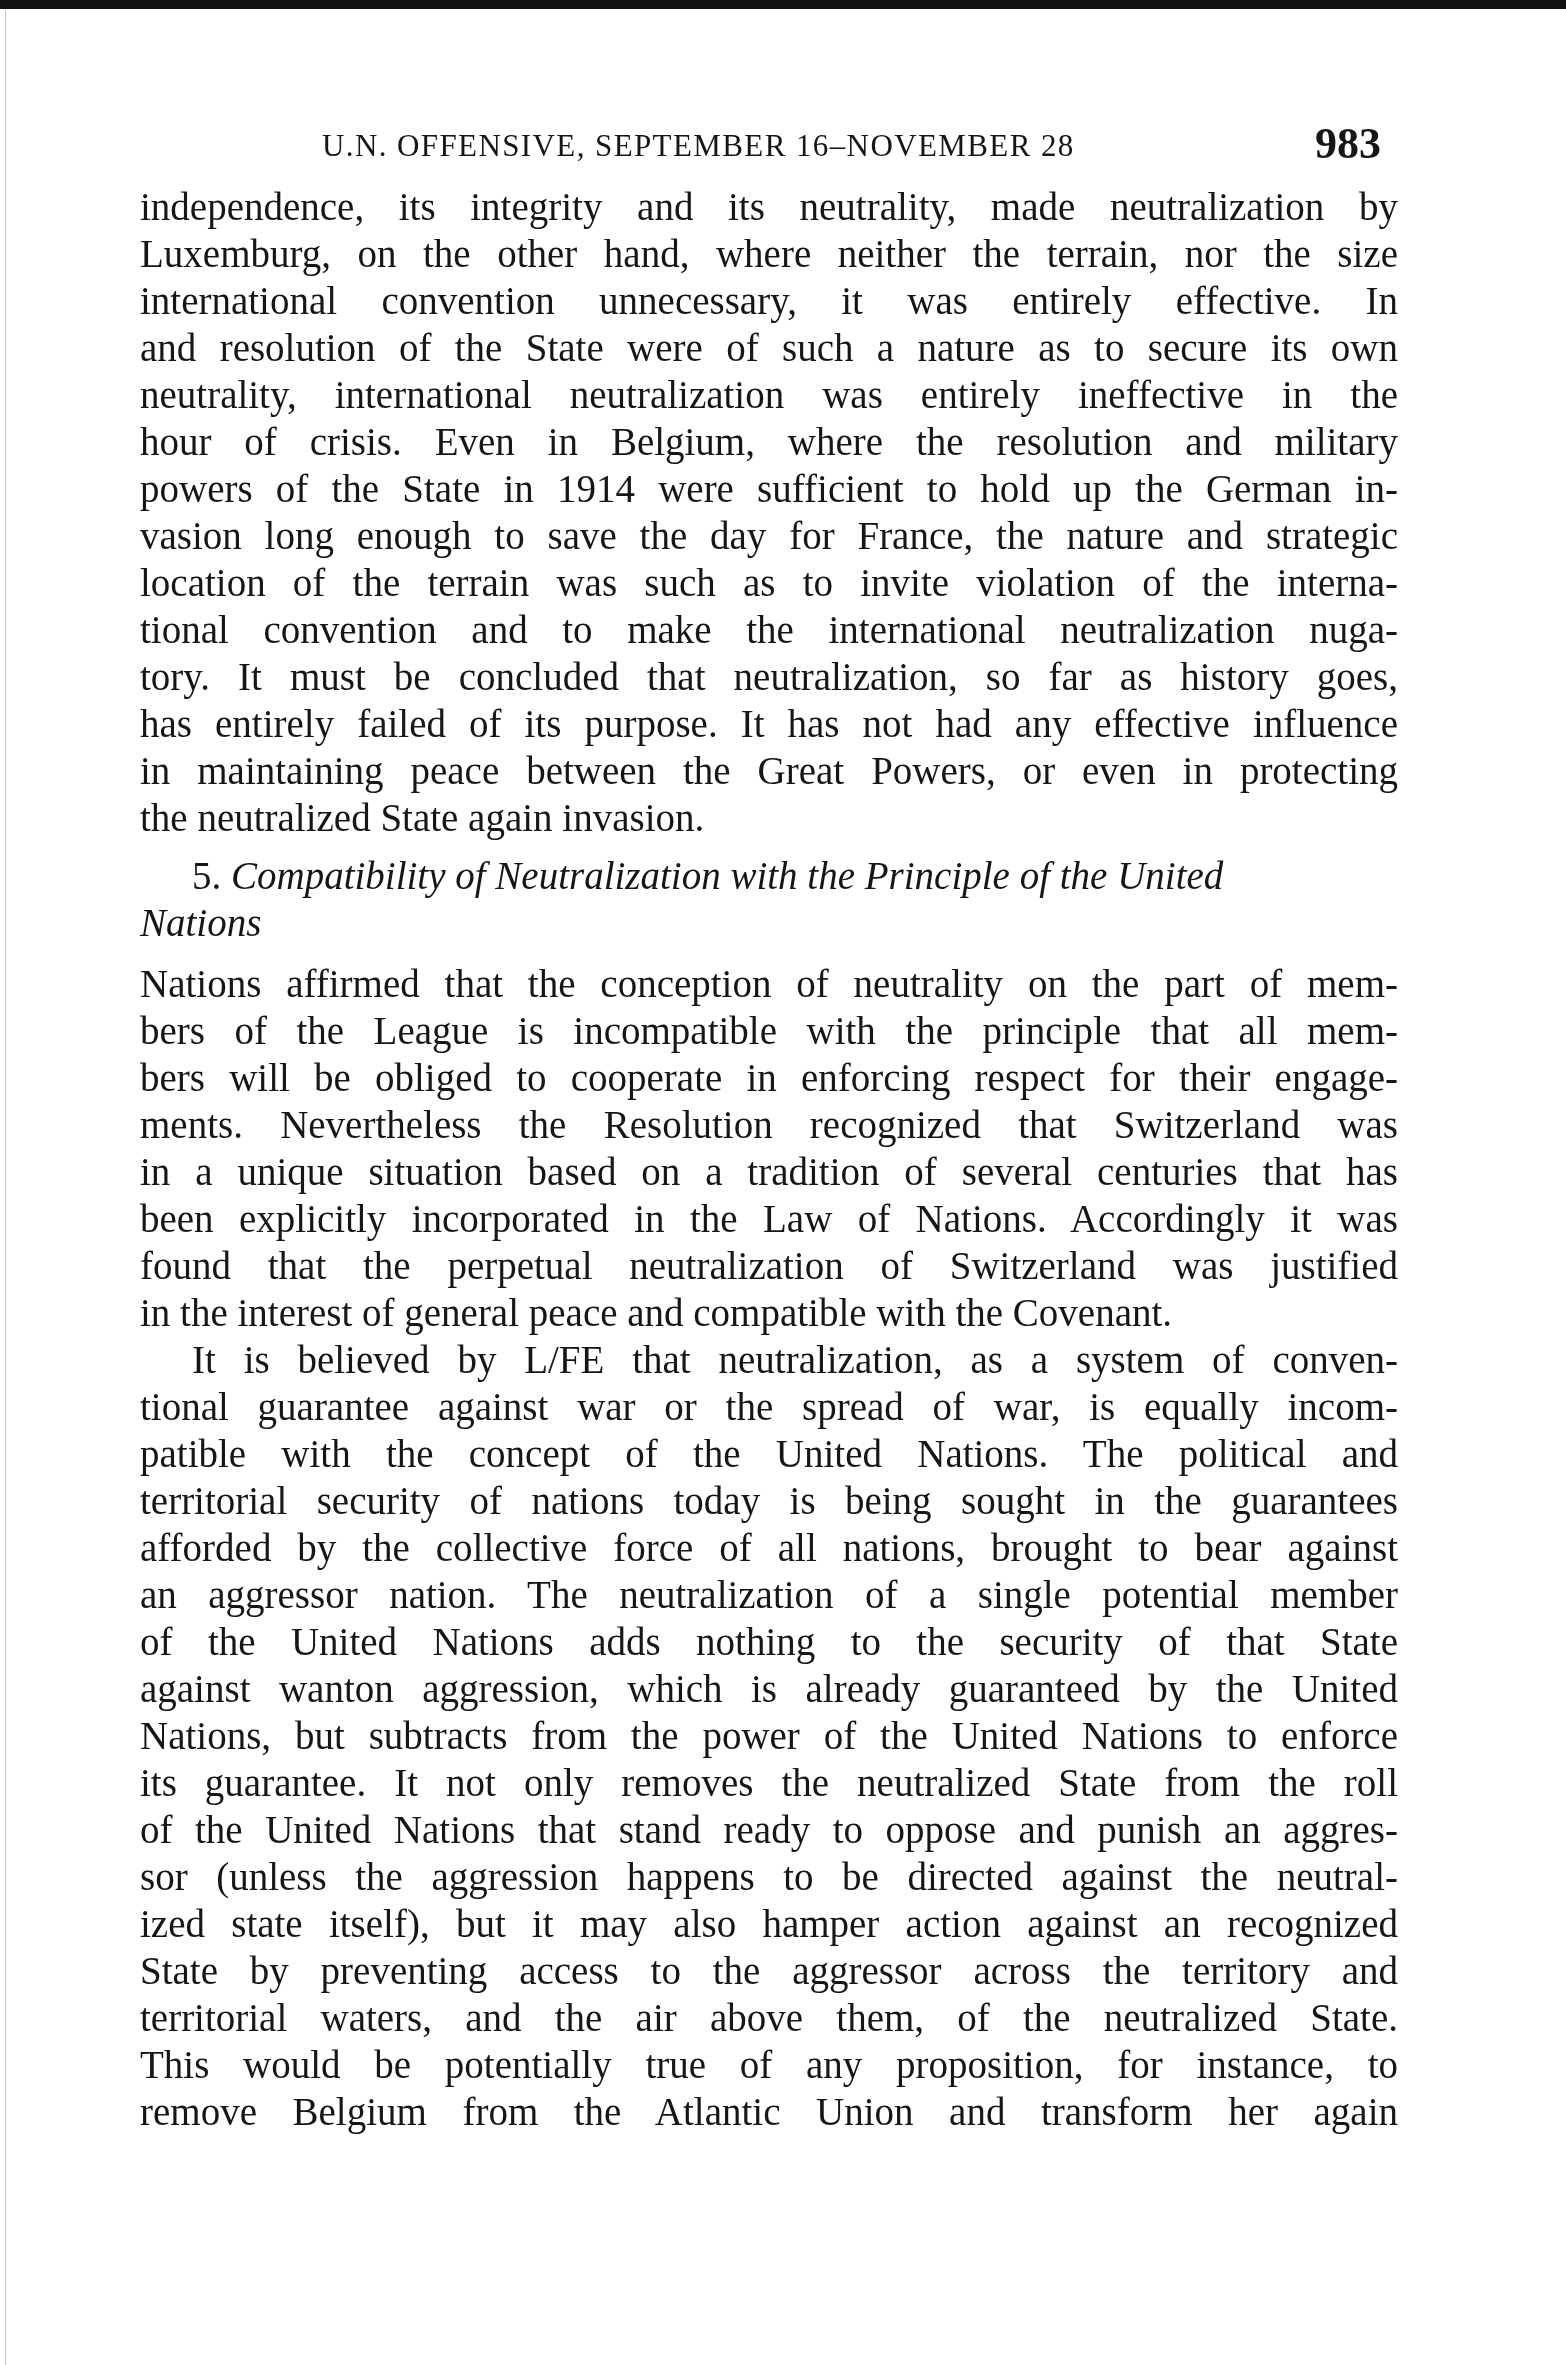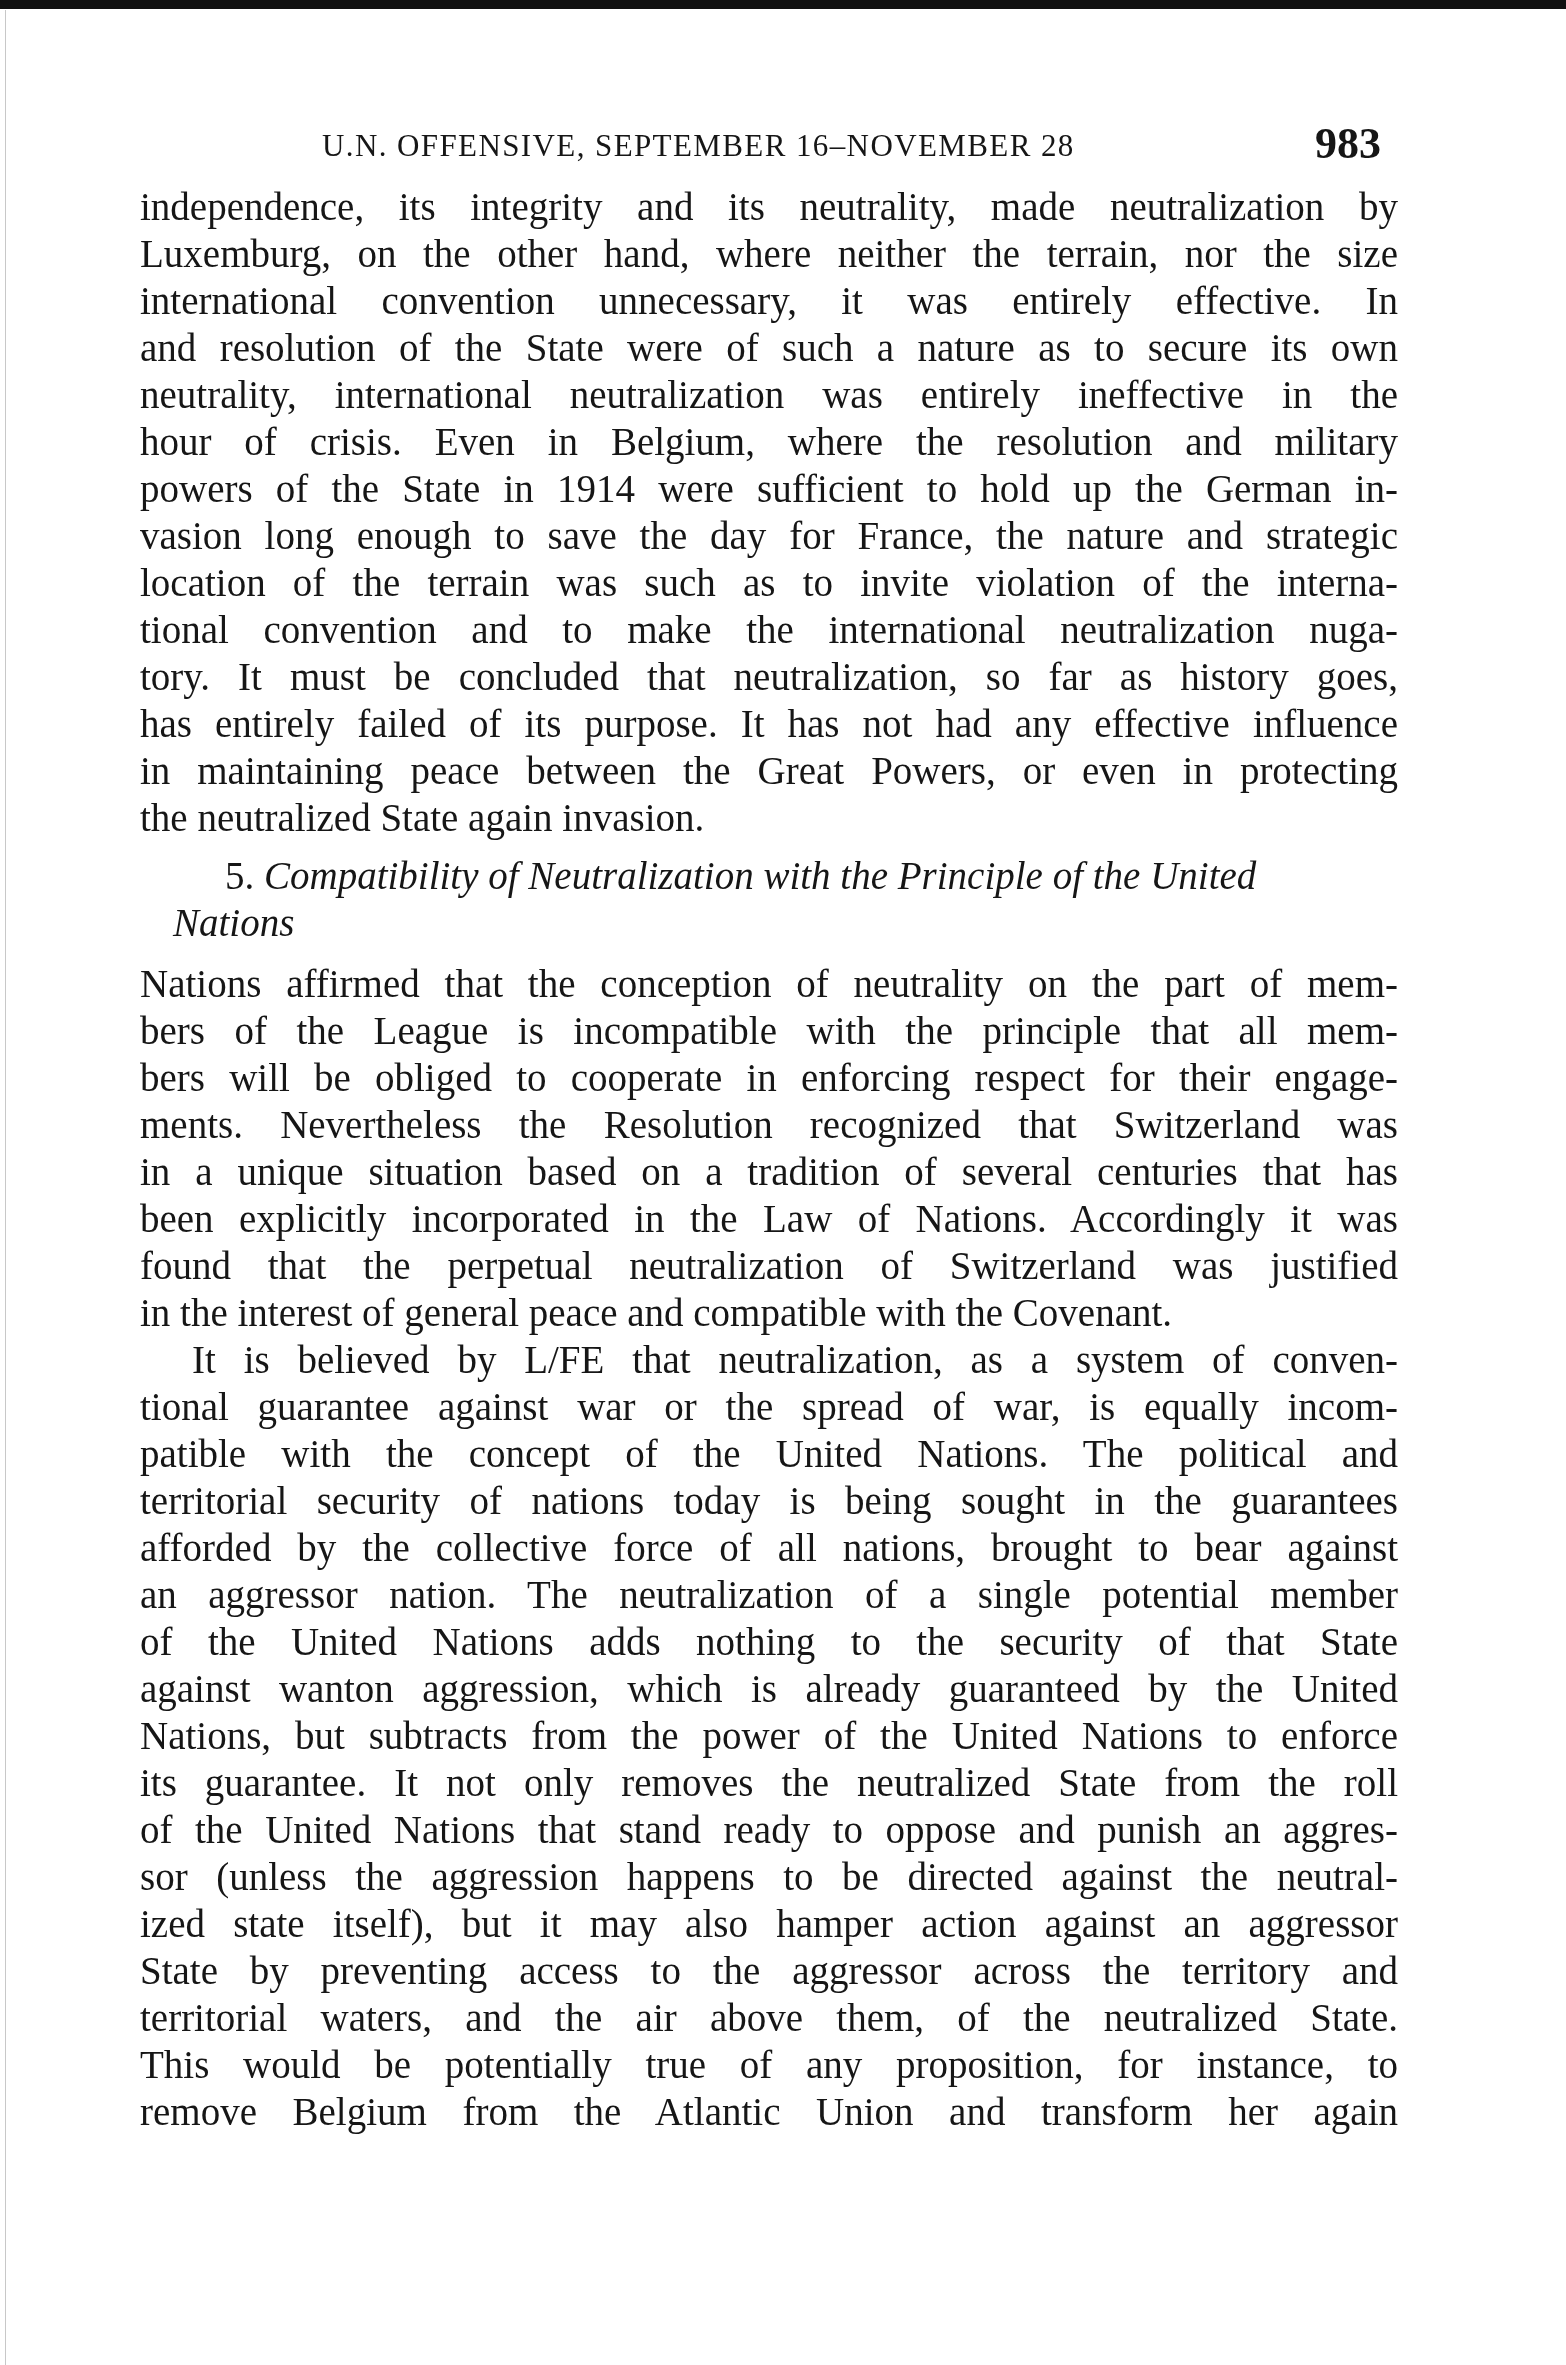--- a/index.html
+++ b/index.html
@@ -79,21 +79,20 @@
     }
     .line.indent {
       padding-left: 52px;
     }
     .heading-line {
       height: 47px;
       line-height: 47px;
       font-size: 39px;
       font-style: italic;
       white-space: nowrap;
-      margin-left: 33px;
     }
     .heading-line.indent {
       padding-left: 52px;
     }
     .gap-small { height: 11.4px; }
     .gap-medium { height: 13.2px; }
   </style>
 </head>
 <body>
 
@@ -153,21 +152,21 @@
     <div class="line justify">patible with the concept of the United Nations. The political and</div>
     <div class="line justify">territorial security of nations today is being sought in the guarantees</div>
     <div class="line justify">afforded by the collective force of all nations, brought to bear against</div>
     <div class="line justify">an aggressor nation. The neutralization of a single potential member</div>
     <div class="line justify">of the United Nations adds nothing to the security of that State</div>
     <div class="line justify">against wanton aggression, which is already guaranteed by the United</div>
     <div class="line justify">Nations, but subtracts from the power of the United Nations to enforce</div>
     <div class="line justify">its guarantee. It not only removes the neutralized State from the roll</div>
     <div class="line justify">of the United Nations that stand ready to oppose and punish an aggres-</div>
     <div class="line justify">sor (unless the aggression happens to be directed against the neutral-</div>
-    <div class="line justify">ized state itself), but it may also hamper action against an aggressor</div>
+    <div class="line justify">ized state itself), but it may also hamper action against an recognized</div>
     <div class="line justify">State by preventing access to the aggressor across the territory and</div>
     <div class="line justify">territorial waters, and the air above them, of the neutralized State.</div>
     <div class="line justify">This would be potentially true of any proposition, for instance, to</div>
     <div class="line justify">remove Belgium from the Atlantic Union and transform her again</div>
   </div>
 
 </div>
 
 
 </body></html>

